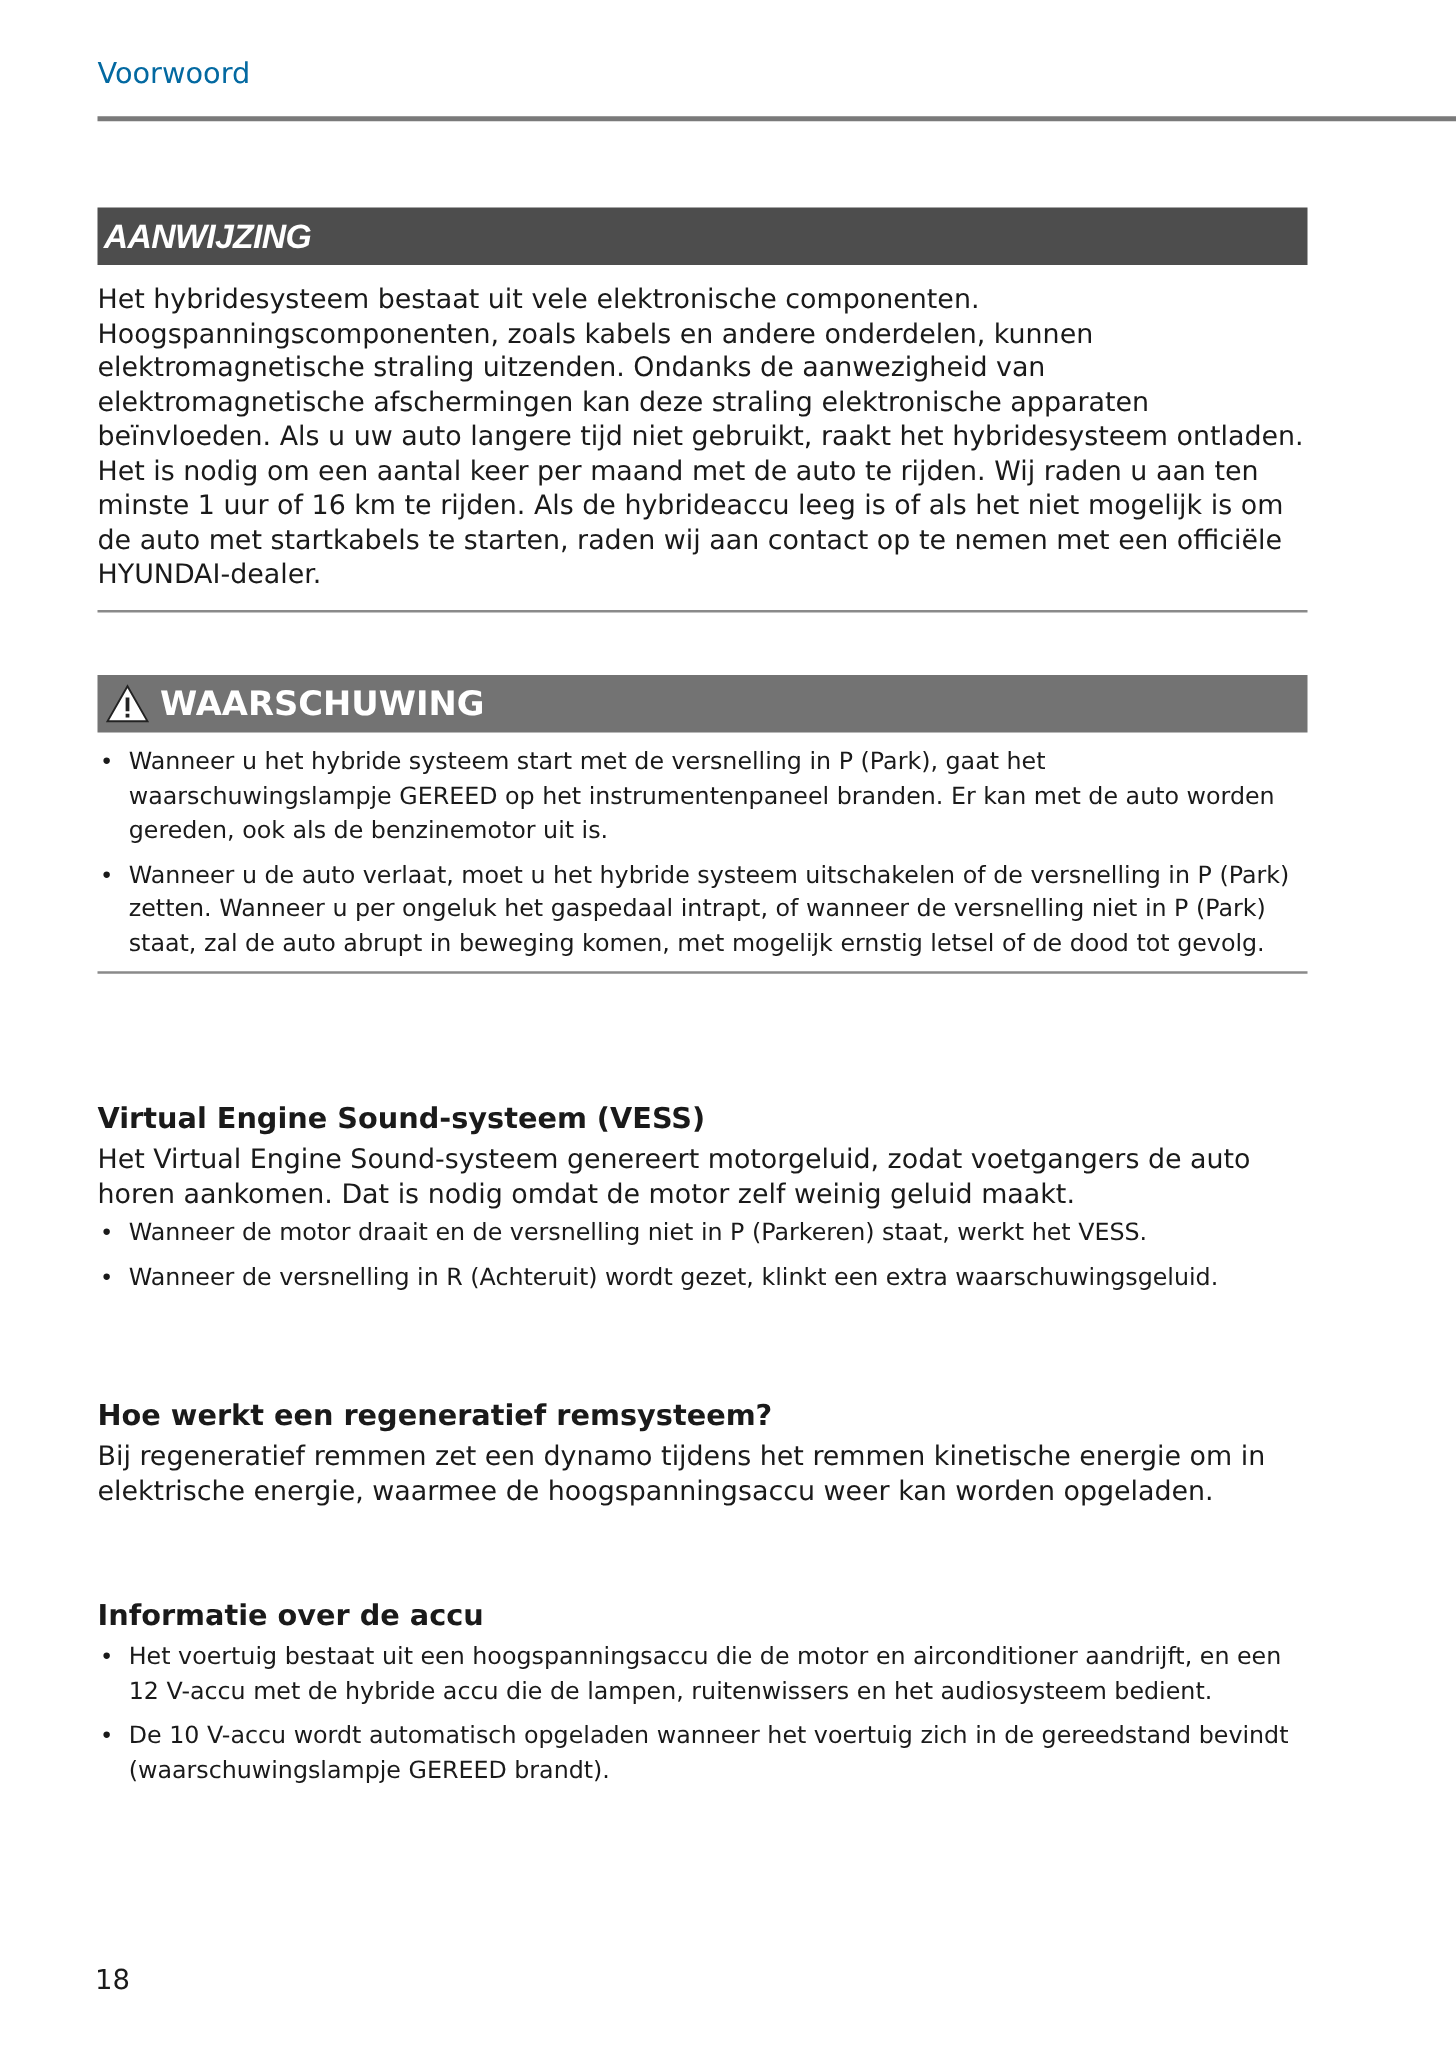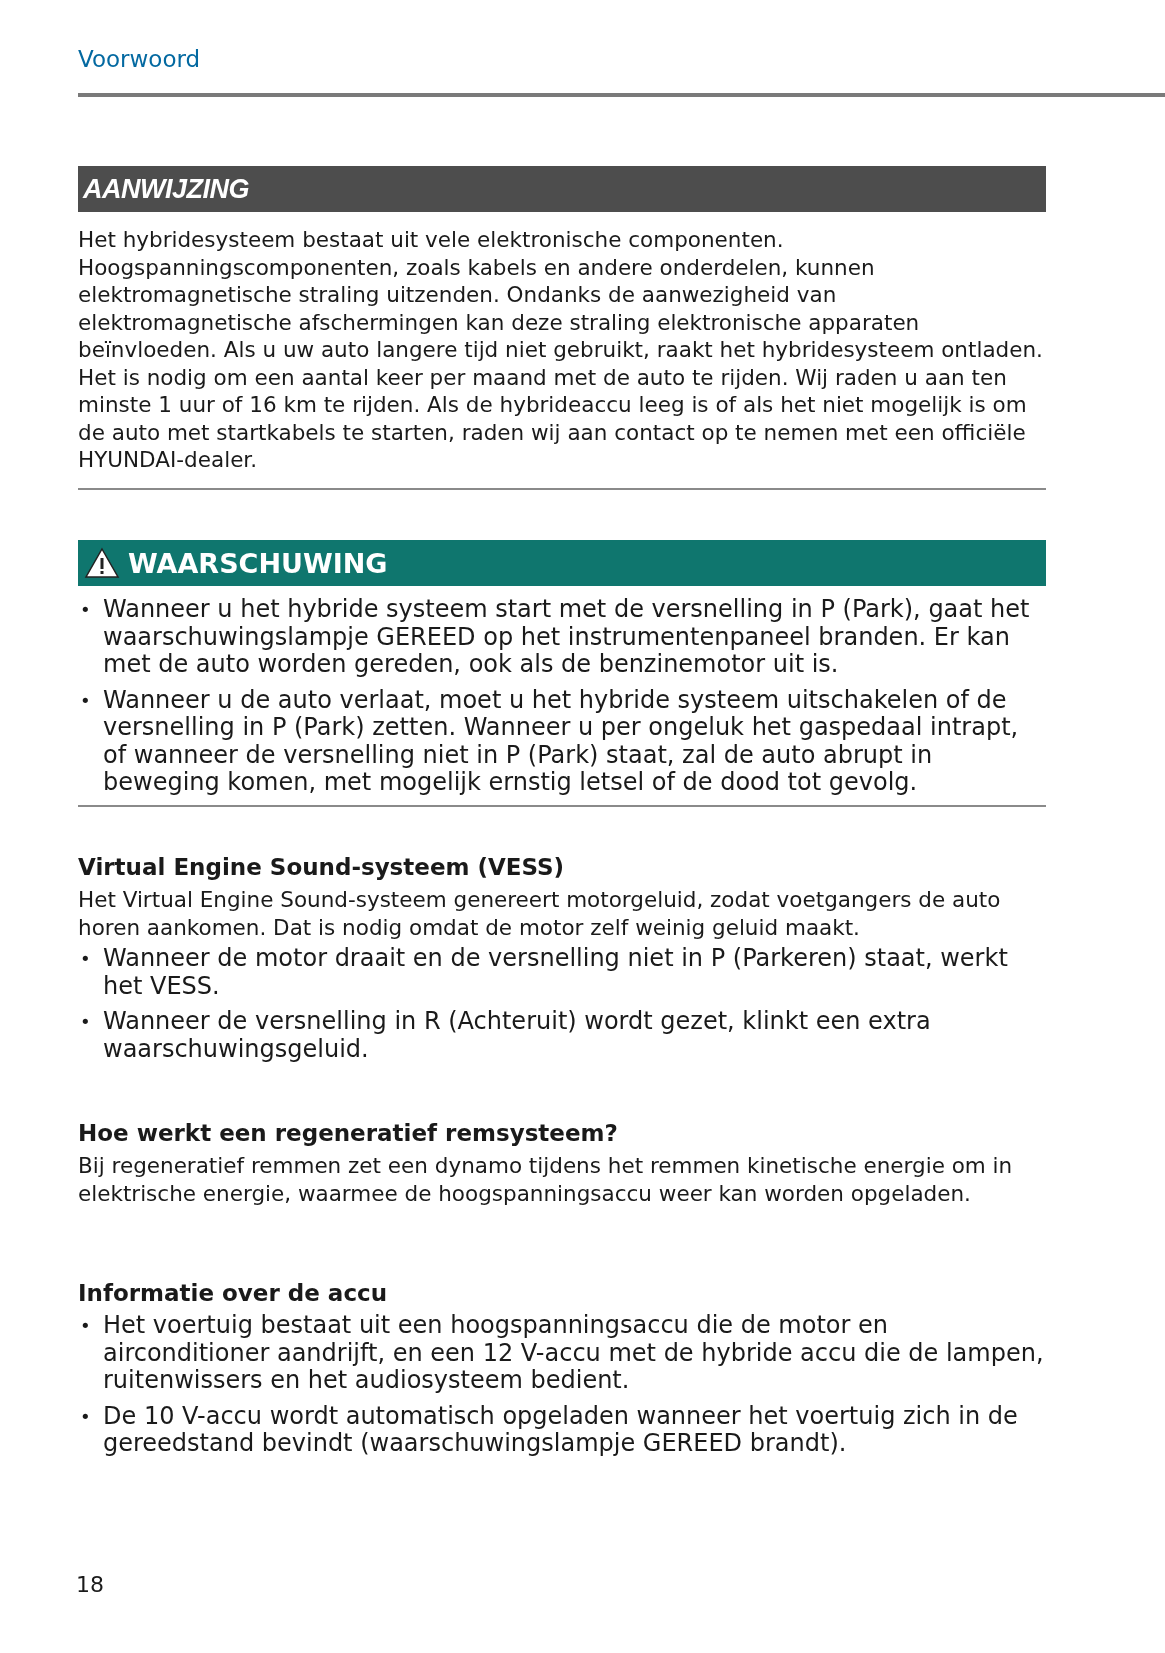--- a/index.html
+++ b/index.html
@@ -5,28 +5,28 @@
   html, body { margin: 0; padding: 0; background: #ffffff; }
   body { width: 1165px; height: 1653px; position: relative; overflow: hidden;
          font-family: "DejaVu Sans", sans-serif; color: #1a1a1a; }
   .section-title { position: absolute; left: 78px; top: 46px; font-size: 23px; color: #0369a1;
                    font-family: "DejaVu Sans", sans-serif; }
   .header-rule { position: absolute; left: 78px; top: 93px; width: 1087px; height: 4px; background: #7a7a7a; }
   .block { position: absolute; left: 78px; width: 968px; }
   .banner-note { height: 46px; background: #4d4d4d; color: #fff; display: flex; align-items: center;
                  padding-left: 5px; font-weight: bold; font-style: italic; font-size: 27px;
                  font-family: "Liberation Sans", sans-serif; box-sizing: border-box; letter-spacing: -0.5px; }
-  .banner-warn { height: 46px; background: #0f766e; color: #fff; display: flex; align-items: center;
+  .banner-warn { height: 46px; background: #737373; color: #fff; display: flex; align-items: center;
                  padding-left: 6px; font-weight: bold; font-size: 27px; box-sizing: border-box;
                  font-family: "DejaVu Sans", sans-serif; }
   .banner-warn svg { margin-right: 8px; }
   .para { font-size: 21.5px; line-height: 27.5px; margin: 0; }
   .rule { height: 2px; background: #8a8a8a; }
   ul.bullets { list-style: none; margin: 0; padding: 0; }
-  ul.bullets li { position: relative; padding-left: 25px; font-size: 24px; line-height: 27.5px; margin-bottom: 8px; }
+  ul.bullets li { position: relative; padding-left: 25px; font-size: 19px; line-height: 27.5px; margin-bottom: 8px; }
   ul.bullets li::before { content: "•"; position: absolute; left: 2px; top: 0; font-size: 18px; }
   .h2 { font-size: 23px; font-weight: bold; margin: 0; line-height: 30px; }
   .page-num { position: absolute; left: 76px; top: 1572px; font-size: 22px; }
 </style>
 </head>
 <body>
 
 <div class="section-title">Voorwoord</div>
 <div class="header-rule"></div>
 
@@ -47,21 +47,21 @@
     </svg>
     <span>WAARSCHUWING</span>
   </div>
   <ul class="bullets" style="margin-top:10px;">
     <li>Wanneer u het hybride systeem start met de versnelling in P (Park), gaat het waarschuwingslampje GEREED op het instrumentenpaneel branden. Er kan met de auto worden gereden, ook als de benzinemotor uit is.</li>
     <li>Wanneer u de auto verlaat, moet u het hybride systeem uitschakelen of de versnelling in P (Park) zetten. Wanneer u per ongeluk het gaspedaal intrapt, of wanneer de versnelling niet in P (Park) staat, zal de auto abrupt in beweging komen, met mogelijk ernstig letsel of de dood tot gevolg.</li>
   </ul>
   <div class="rule" style="margin-top:6px;"></div>
 </div>
 
-<div class="block" style="top:852px;">
+<div class="block" style="top:880px;">
   <h2 class="h2">Virtual Engine Sound-systeem (VESS)</h2>
   <p class="para" style="margin-top:4px;">Het Virtual Engine Sound-systeem genereert motorgeluid, zodat voetgangers de auto horen aankomen. Dat is nodig omdat de motor zelf weinig geluid maakt.</p>
   <ul class="bullets" style="margin-top:4px;">
     <li>Wanneer de motor draait en de versnelling niet in P (Parkeren) staat, werkt het VESS.</li>
     <li>Wanneer de versnelling in R (Achteruit) wordt gezet, klinkt een extra waarschuwingsgeluid.</li>
   </ul>
 </div>
 
 <div class="block" style="top:1118px;">
   <h2 class="h2">Hoe werkt een regeneratief remsysteem?</h2>

